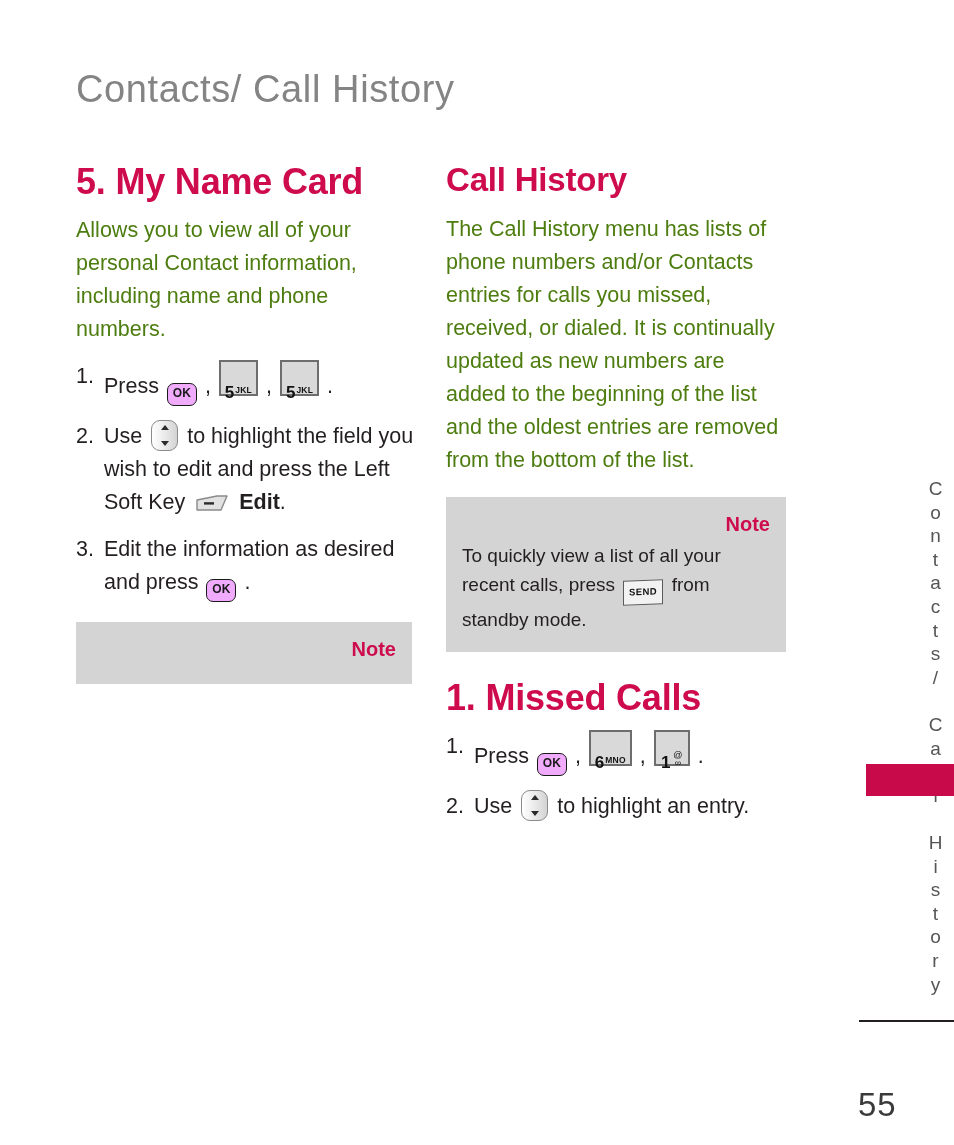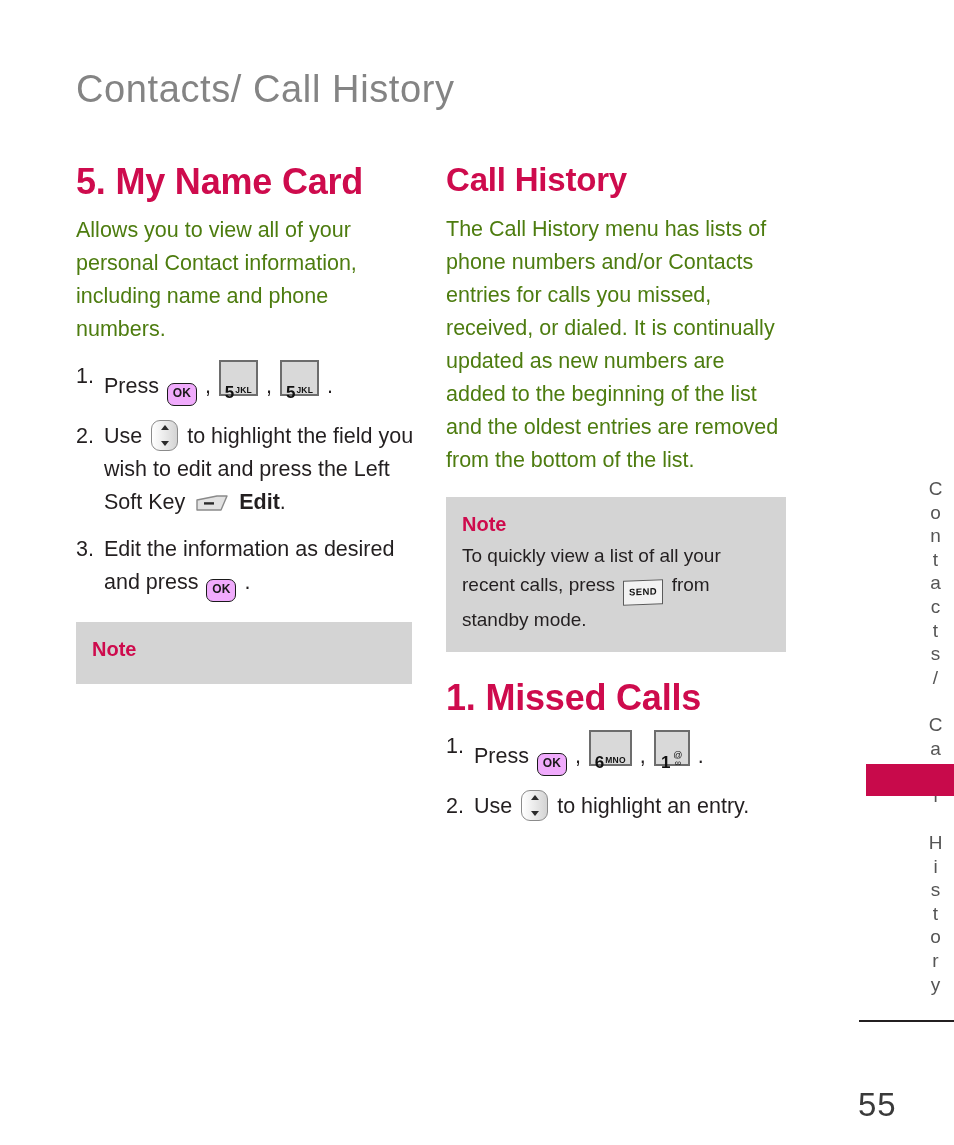--- a/index.html
+++ b/index.html
@@ -82,20 +82,21 @@
     padding: 14px 16px 18px 16px;
     margin-top: 20px;
     box-sizing: border-box;
   }
   .note-title {
     color: #ce0b4d;
     font-weight: bold;
     font-size: 20px;
     margin: 0 0 4px 0;
     line-height: 26px;
+    text-align: right;
   }
   .note-text {
     margin: 0;
     font-size: 19px;
     line-height: 29px;
     color: #231f20;
   }
   #left-note  { width: 336px; }
   #right-note { width: 340px; }
 

